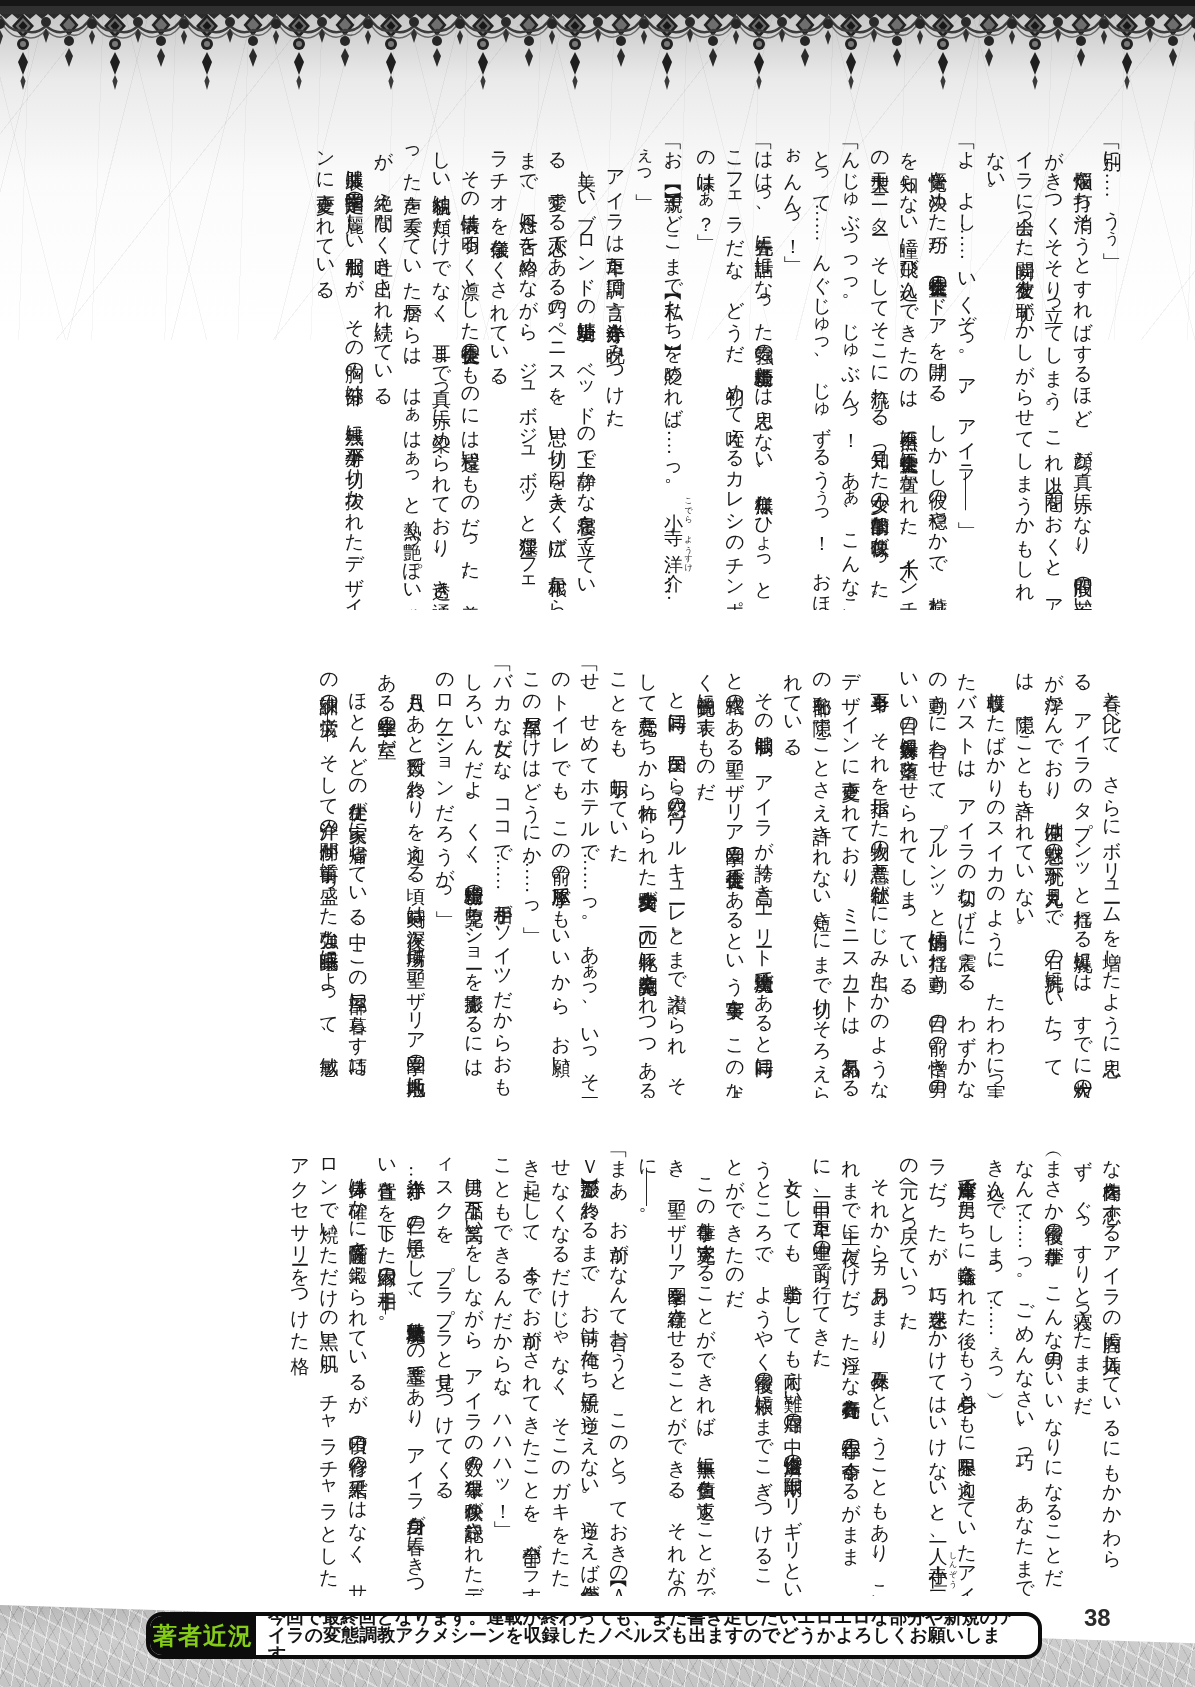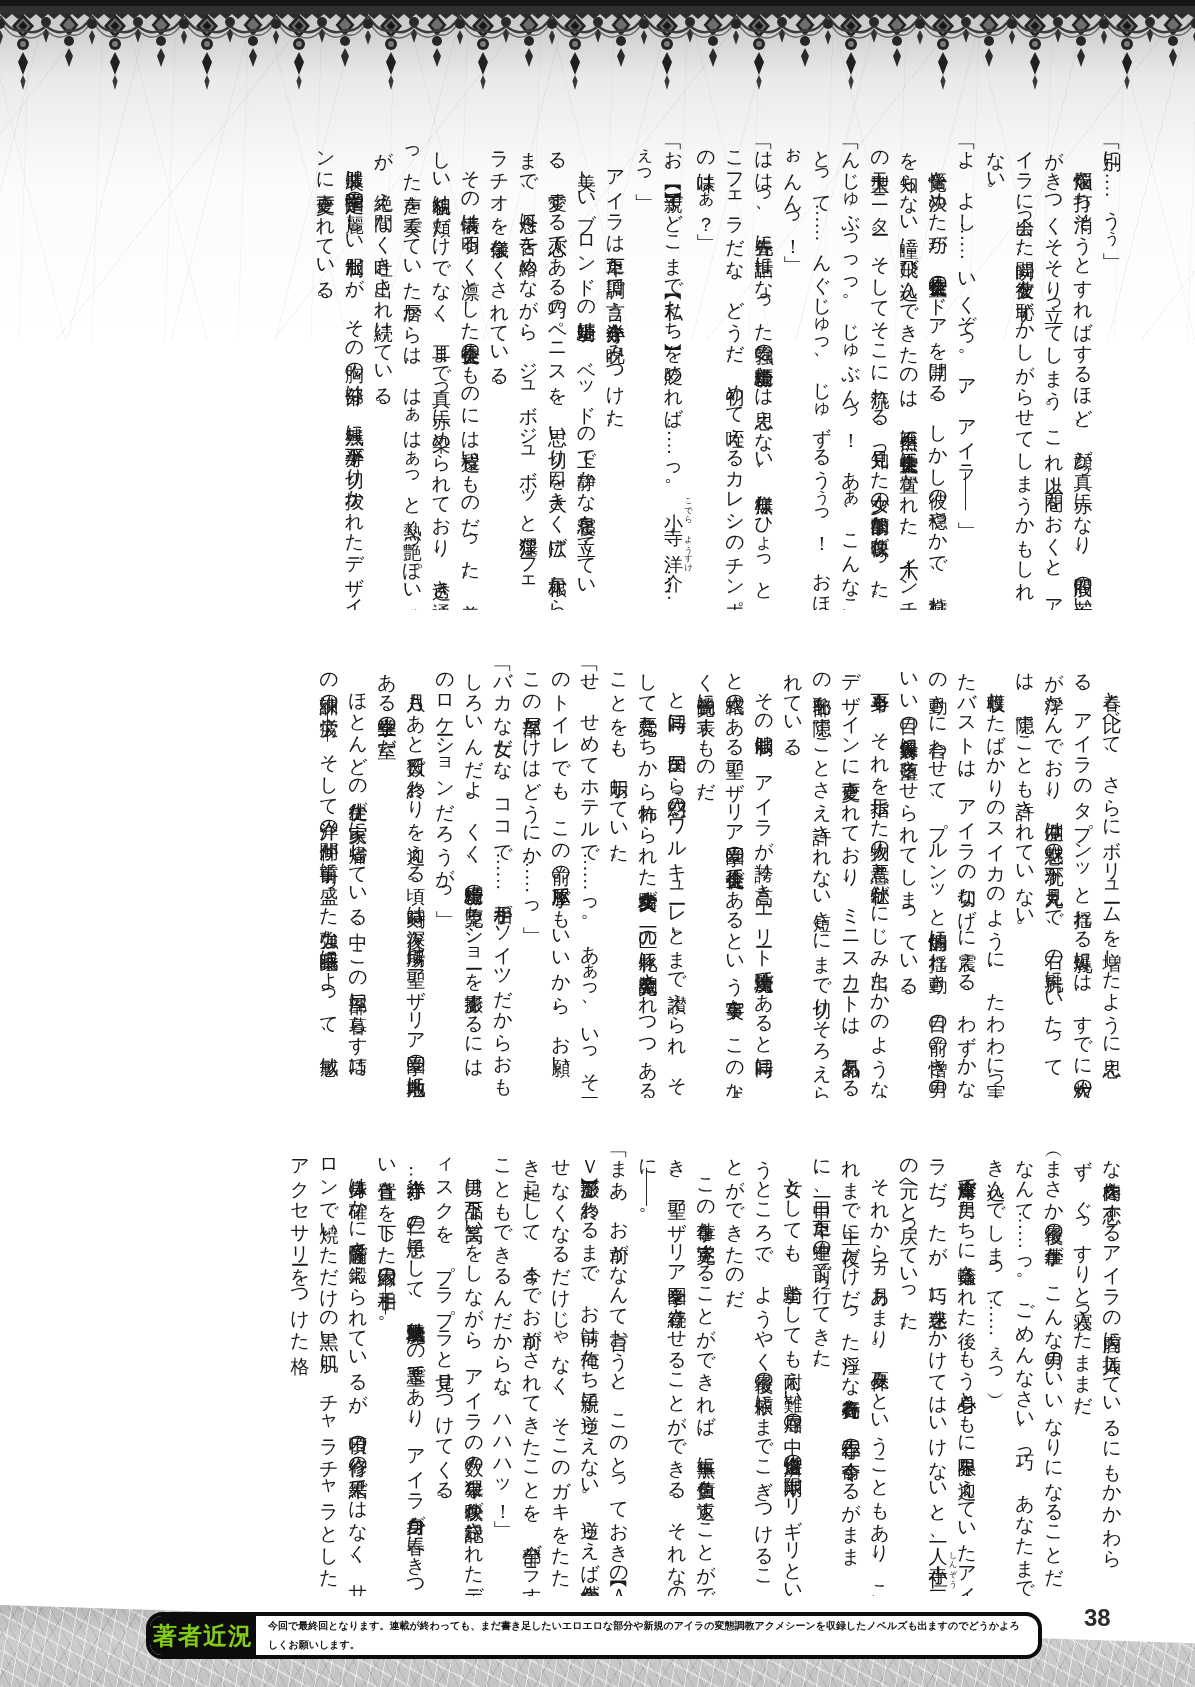--- a/index.html
+++ b/index.html
@@ -60,21 +60,21 @@
   .footer-label{
     flex:0 0 106px;background:#0c0c0c;color:#84cc16;
     display:flex;align-items:center;justify-content:center;
     font-family:"Liberation Sans","DejaVu Sans",sans-serif;
     font-weight:bold;font-size:24px;letter-spacing:1px;
   }
   .footer-text{
     flex:1;display:flex;align-items:center;
     padding:2px 12px 2px 12px;
     font-family:"Liberation Sans","DejaVu Sans",sans-serif;
-    font-weight:bold;font-size:10px;line-height:18.5px;color:#141414;
+    font-weight:bold;font-size:18px;line-height:18.5px;color:#141414;
   }
 </style>
 </head>
 <body>
 
 <div class="page">
 
   <div class="grunge-top"></div>
 
   <div class="lace">

